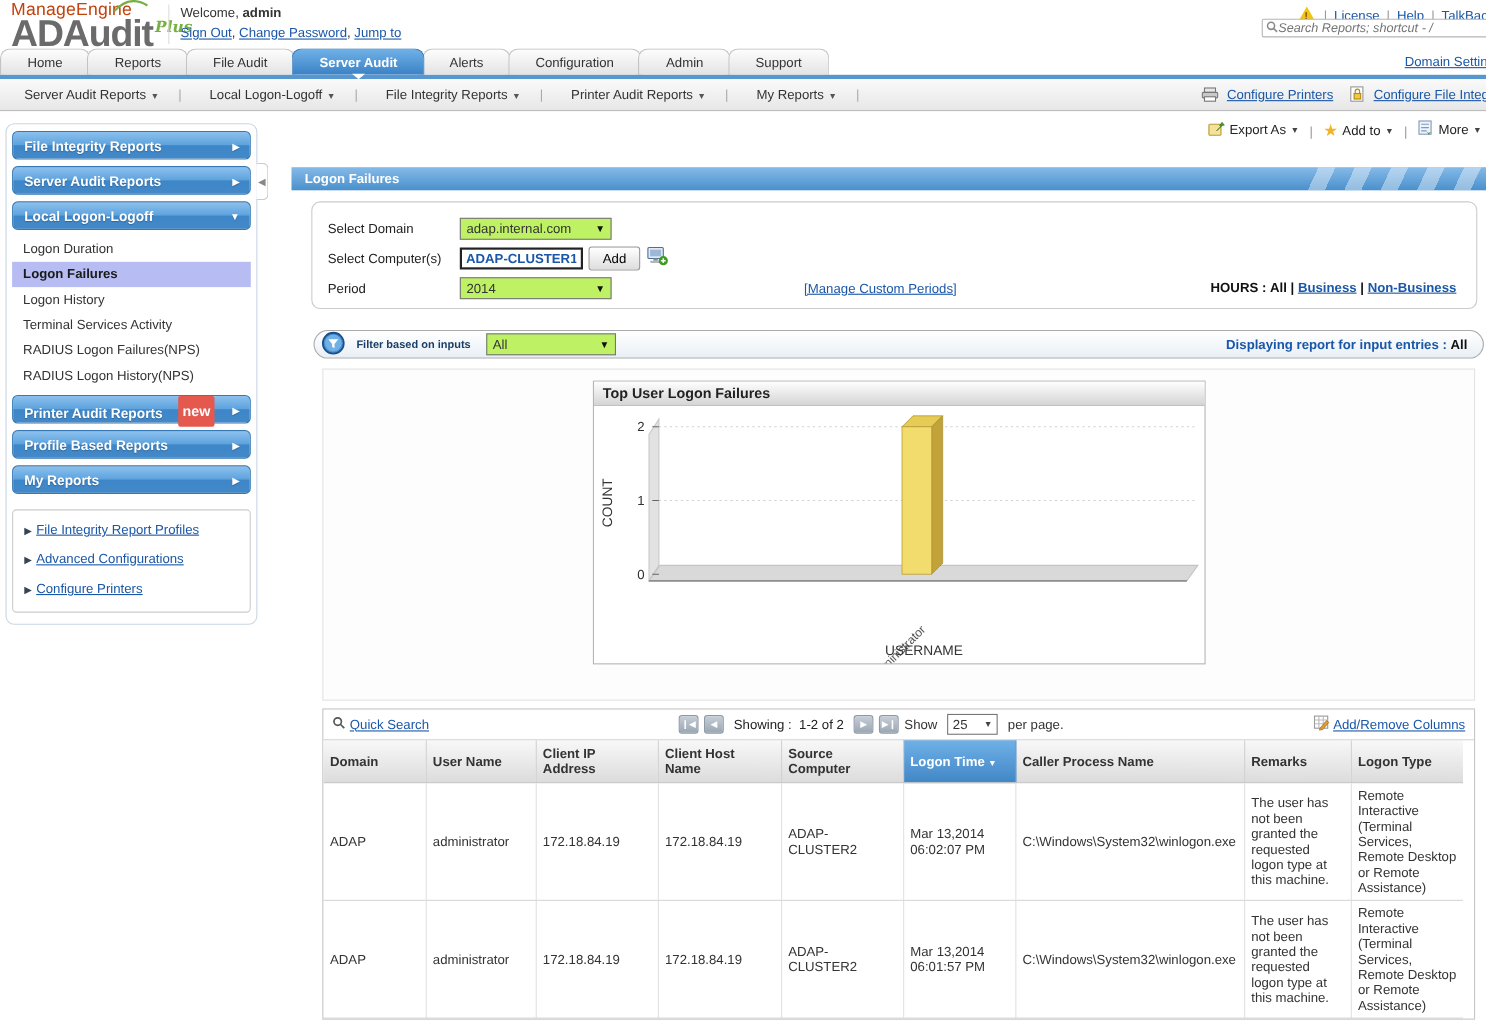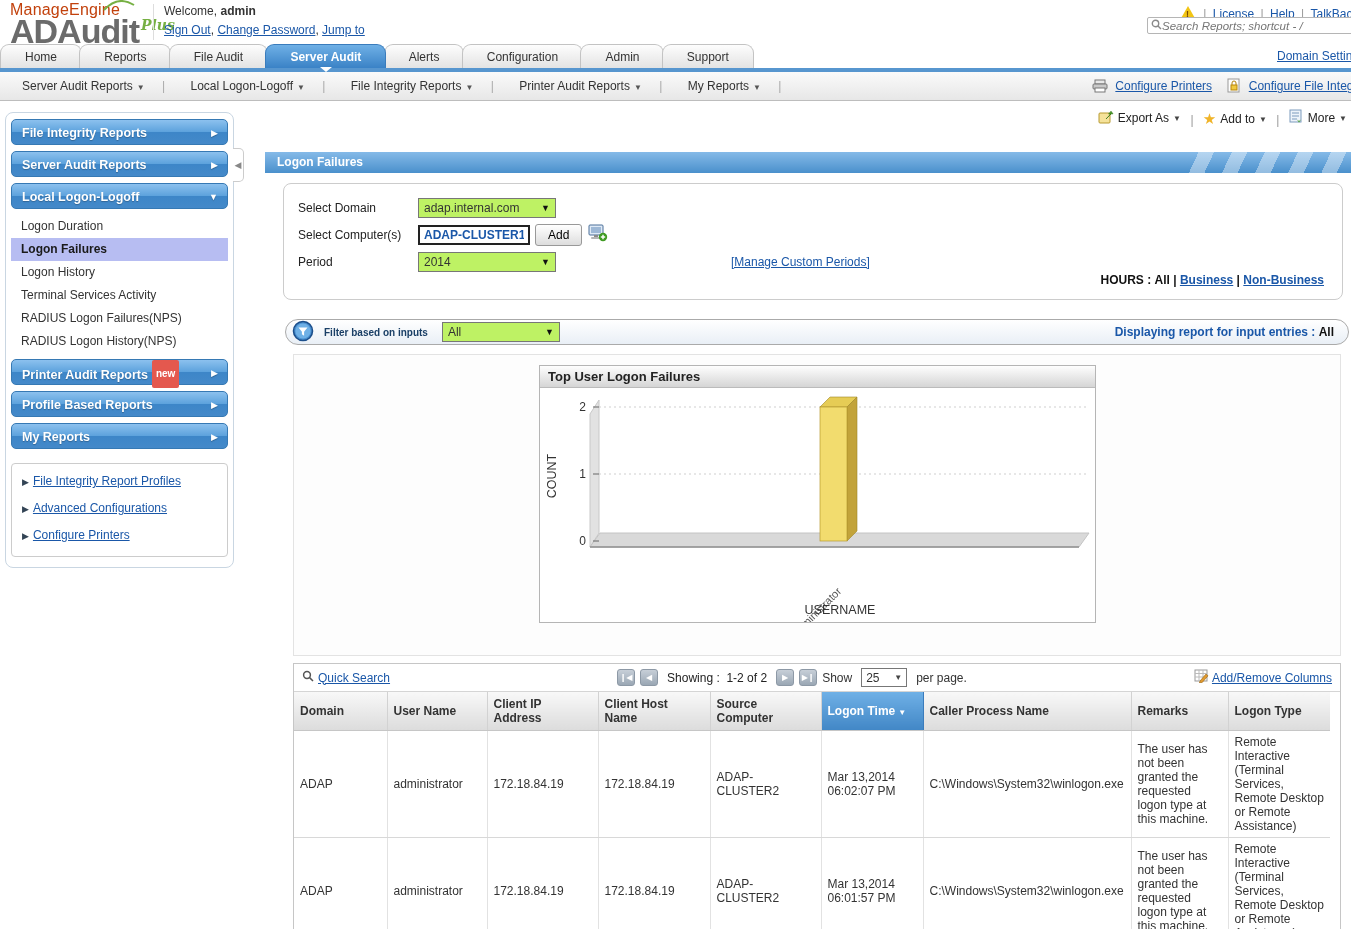--- a/index.html
+++ b/index.html
@@ -51,22 +51,22 @@
   .sidebar { position:absolute; left:5px; top:112px; width:229px; background:#fff; border:1px solid #c9d6e2;
     border-radius:8px; padding:6px 5px 10px 5px; }
   .sb-head { position:relative; height:26px; line-height:26px; margin-bottom:6px; padding:0 10px; color:#fff;
     font-weight:bold; font-size:12.5px; border-radius:5px; cursor:pointer;
     background:linear-gradient(#8cc1ee,#5ea3dd 48%,#3d86c8 52%,#4489c9); border:1px solid #3679b4;
     text-shadow:0 1px 1px rgba(0,0,0,.25); }
   .sb-arrow { position:absolute; right:9px; top:0; font-size:9px; }
   .sb-items { margin:2px 0 6px 0; }
   .sb-item { height:23px; line-height:23px; padding:0 10px; color:#333; cursor:pointer; }
   .sb-item.sel { background:#b7bdf2; font-weight:bold; color:#1a1a1a; }
-  .new-badge { display:inline-block; background:#e4584e; color:#fff; font-size:10px; font-weight:bold;
-    padding:1px 4px; border-radius:2px; margin-left:4px; vertical-align:2px; text-shadow:none; }
+  .new-badge { display:inline-block; background:#e4584e; color:#fff; font-size:13px; font-weight:bold;
+    padding:1px 4px; border-radius:2px; margin-left:14px; vertical-align:2px; text-shadow:none; }
   .cfg-box { margin-top:14px; border:1px solid #ccc; border-radius:4px; overflow:hidden; }
   .cfg-head { height:27px; line-height:27px; background:linear-gradient(#f2f2f2,#ddd); border-bottom:1px solid #ccc;
     font-weight:bold; font-size:13px; color:#222; padding-left:10px; }
   .cfg-gear { color:#d8a829; font-size:14px; margin-right:12px; }
   .cfg-links { padding:10px 8px 12px 8px; }
   .cfg-link { margin:0 0 13px 2px; }
   .cfg-link:last-child { margin-bottom:2px; }
   .cfg-bullet { color:#345; font-size:9px; margin-right:4px; }
   .collapse-handle { position:absolute; left:233px; top:148px; width:11px; height:34px; background:#fff;
     border:1px solid #ccc; border-left:none; border-radius:0 5px 5px 0; color:#888; font-size:9px;
@@ -76,21 +76,21 @@
   .main { position:absolute; left:265px; top:100px; width:1086px; }
   .actions { height:26px; margin-top:9px; text-align:right; padding-right:4px; white-space:nowrap; }
   .actions .grp { display:inline-flex; align-items:center; gap:4px; margin-left:6px; cursor:pointer; color:#222; }
   .actions .sep { color:#999; margin-left:6px; }
   .caret { font-size:8px; color:#444; }
   .titlebar { position:relative; margin-top:17px; height:21px; line-height:21px; color:#fff; font-weight:bold;
     padding-left:12px; background:linear-gradient(#85bae8,#4a90cc); overflow:hidden; }
   .titlebar::after { content:''; position:absolute; right:0; top:0; width:170px; height:100%;
     background:repeating-linear-gradient(115deg, rgba(255,255,255,0) 0 16px, rgba(255,255,255,.4) 16px 30px); }
   .daterange { margin:8px 0 0 4px; color:#cc0000; font-weight:bold; }
-  .form-panel { position:relative; margin:10px 8px 0 18px; height:117px; border:1px solid #ccc; border-radius:8px;
+  .form-panel { position:relative; margin:10px 8px 0 18px; height:98px; border:1px solid #ccc; border-radius:8px;
     background:#fff; padding:10px 0 0 14px; }
   .frow { display:flex; align-items:center; height:27px; }
   .flabel { width:120px; color:#222; }
   .selbox { display:inline-flex; align-items:center; justify-content:space-between; border:1px solid #777;
     background:#bef264; height:20px; padding:0 5px; min-width:138px; cursor:pointer; }
   .selbox .caret { font-size:9px; color:#111; margin-left:8px; }
   .cinput { width:112px; height:20px; border:2px solid #222; font-weight:bold; color:#1a57a8; font-size:12px; padding:0 4px; }
   .addbtn { height:22px; margin-left:5px; padding:0 12px; border:1px solid #999; border-radius:3px;
     background:linear-gradient(#fff,#ddd); cursor:pointer; font-size:12px; }
   .addpc-icon { margin-left:5px; cursor:pointer; }

